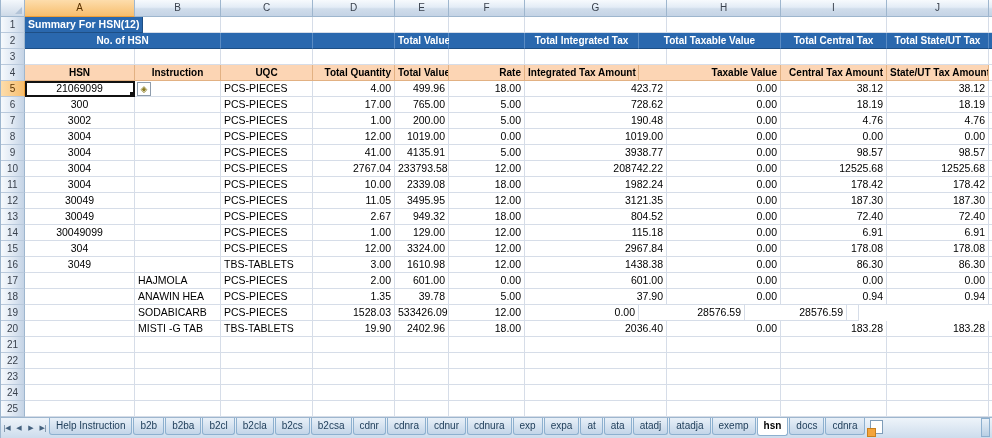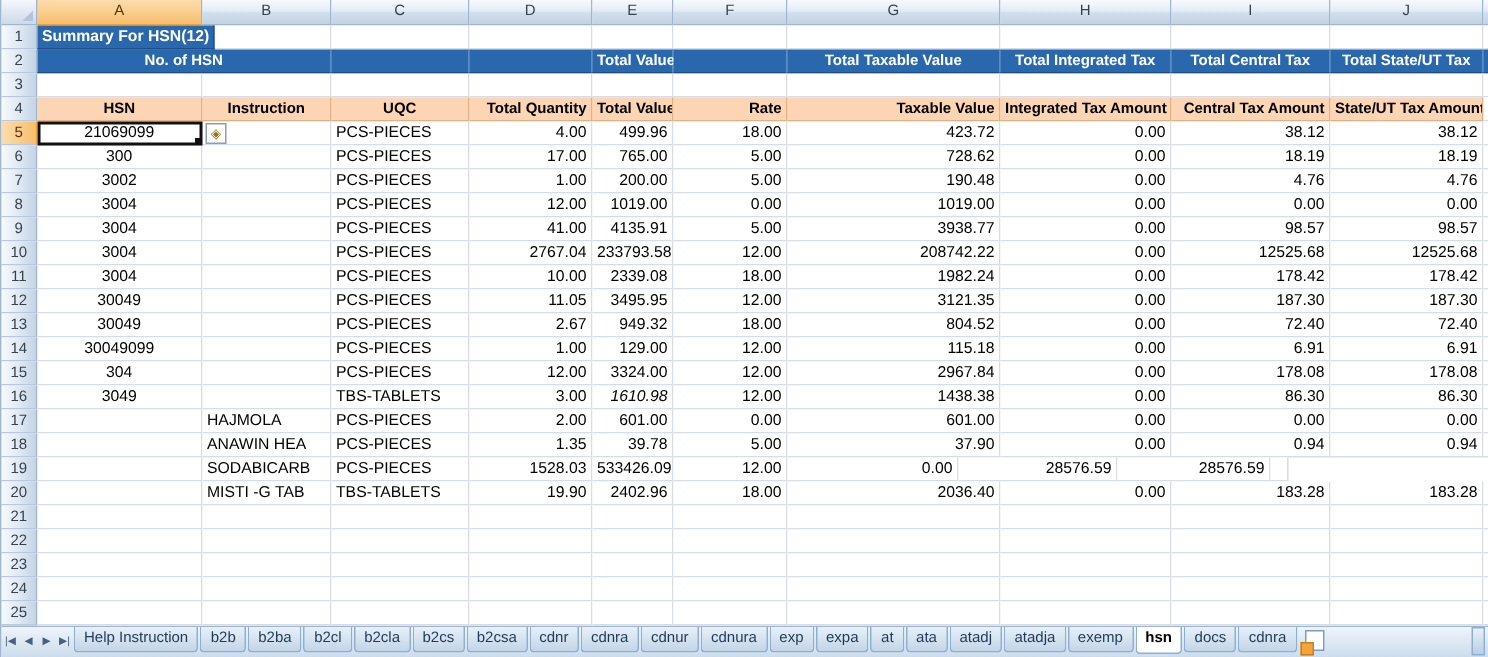--- a/index.html
+++ b/index.html
@@ -90,22 +90,22 @@
         <div class="cell" style="width: 102px;"></div>
         <div class="cell" style="width: 12px;"></div>
       </div>
       <div class="row">
         <div class="rh">2</div>
         <div class="cell b2" style="width: 196px;">No. of HSN</div>
         <div class="cell b2" style="width: 92px;"></div>
         <div class="cell b2" style="width: 82px;"></div>
         <div class="cell b2" style="width: 54px;">Total Value</div>
         <div class="cell b2" style="width: 76px;"></div>
+        <div class="cell b2" style="width: 114px;">Total Integrated Tax</div>
         <div class="cell b2" style="width: 142px;">Total Taxable Value</div>
-        <div class="cell b2" style="width: 114px;">Total Integrated Tax</div>
         <div class="cell b2" style="width: 106px;">Total Central Tax</div>
         <div class="cell b2" style="width: 102px;">Total State/UT Tax</div>
         <div class="cell b2" style="width: 12px;"></div>
       </div>
       <div class="row">
         <div class="rh">3</div>
         <div class="cell" style="width: 110px;"></div>
         <div class="cell" style="width: 86px;"></div>
         <div class="cell" style="width: 92px;"></div>
         <div class="cell" style="width: 82px;"></div>
@@ -118,22 +118,22 @@
         <div class="cell" style="width: 12px;"></div>
       </div>
       <div class="row">
         <div class="rh">4</div>
         <div class="cell h4 tc" style="width: 110px;">HSN</div>
         <div class="cell h4 tc" style="width: 86px;">Instruction</div>
         <div class="cell h4 tc" style="width: 92px;">UQC</div>
         <div class="cell h4 tr" style="width: 82px;">Total Quantity</div>
         <div class="cell h4 tr" style="width: 54px;">Total Value</div>
         <div class="cell h4 tr" style="width: 76px;">Rate</div>
+        <div class="cell h4 tr" style="width: 114px;">Integrated Tax Amount</div>
         <div class="cell h4 tr" style="width: 142px;">Taxable Value</div>
-        <div class="cell h4 tr" style="width: 114px;">Integrated Tax Amount</div>
         <div class="cell h4 tr" style="width: 106px;">Central Tax Amount</div>
         <div class="cell h4 tr" style="width: 102px;">State/UT Tax Amount</div>
         <div class="cell" style="width: 12px;"></div>
       </div>
       <div class="row">
         <div class="rh selrow">5</div>
         <div class="cell tc selcell" style="width: 110px;">21069099</div>
         <div class="cell tl" style="width: 86px;"></div>
         <div class="cell tl" style="width: 92px;">PCS-PIECES</div>
         <div class="cell tr" style="width: 82px;">4.00</div>
@@ -285,21 +285,21 @@
         <div class="cell tr" style="width: 106px;">178.08</div>
         <div class="cell tr" style="width: 102px;">178.08</div>
         <div class="cell" style="width: 12px;"></div>
       </div>
       <div class="row">
         <div class="rh">16</div>
         <div class="cell tc" style="width: 110px;">3049</div>
         <div class="cell tl" style="width: 86px;"></div>
         <div class="cell tl" style="width: 92px;">TBS-TABLETS</div>
         <div class="cell tr" style="width: 82px;">3.00</div>
-        <div class="cell tr" style="width: 54px; font-style: italic;">1610.98</div>
+        <div class="cell tr" style="width: 54px;">1610.98</div>
         <div class="cell tr" style="width: 76px;">12.00</div>
         <div class="cell tr" style="width: 142px; text-align: right;">1438.38</div>
         <div class="cell tr" style="width: 114px;">0.00</div>
         <div class="cell tr" style="width: 106px;">86.30</div>
         <div class="cell tr" style="width: 102px;">86.30</div>
         <div class="cell" style="width: 12px;"></div>
       </div>
       <div class="row">
         <div class="rh">17</div>
         <div class="cell tc" style="width: 110px;"></div>

